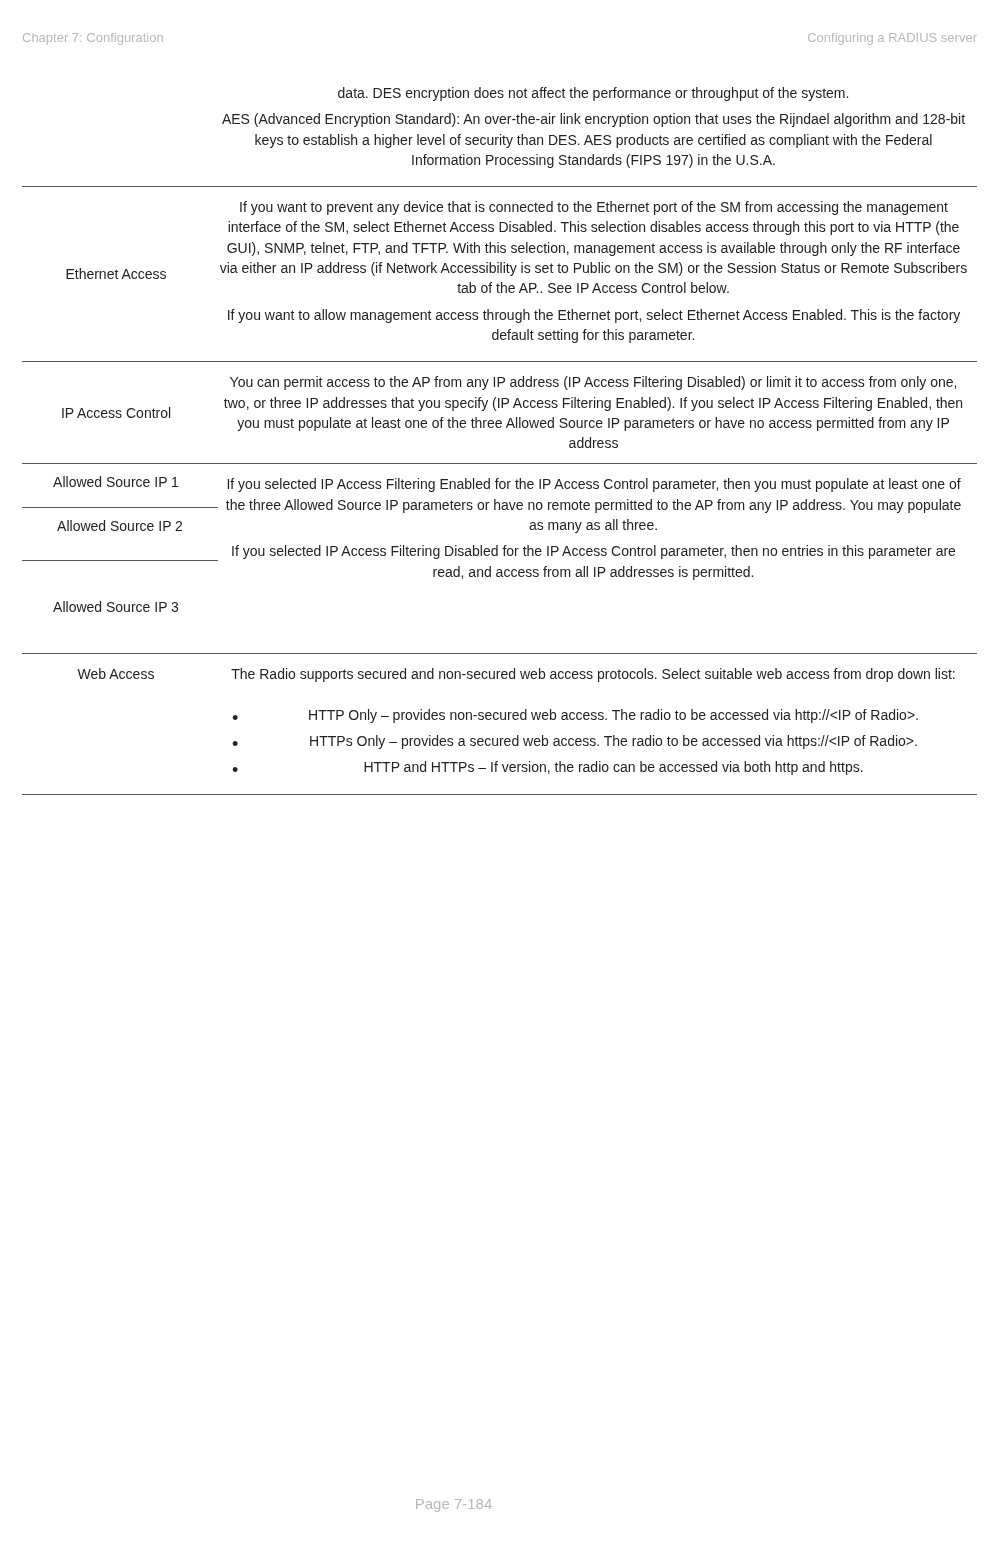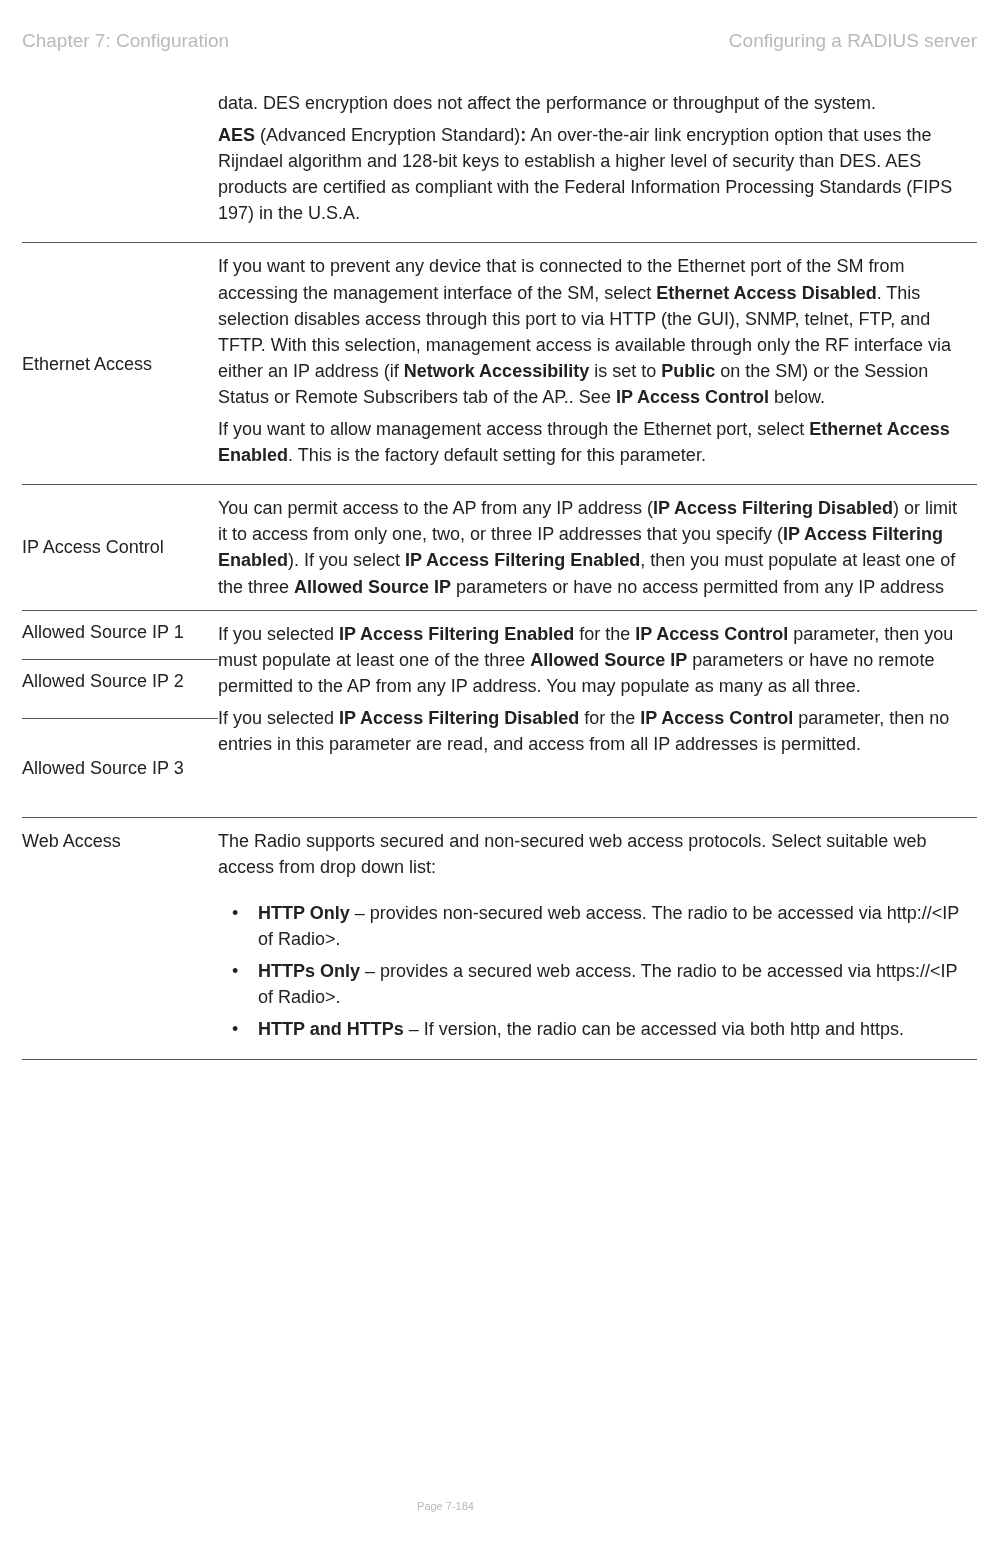--- a/index.html
+++ b/index.html
@@ -1,32 +1,32 @@
 <!DOCTYPE html>
 <html><head>
 <meta charset="utf-8">
 <style>
   * { margin: 0; padding: 0; box-sizing: border-box; }
   html, body { width: 999px; background: #ffffff; font-family: Arial, "Helvetica Neue", Helvetica, sans-serif; color: #222; }
   .page { width: 999px; min-height: 1554px; padding: 30px 22px 0 22px; position: relative; }
-  .hdr { display: flex; justify-content: space-between; font-size: 19px; color: #b9b9b9; margin-bottom: 28px; }
+  .hdr { display: flex; justify-content: space-between; font-size: 13px; color: #b9b9b9; margin-bottom: 28px; }
   .hdr .left { }
   .hdr .right { }
   table.t { width: 100%; border-collapse: collapse; table-layout: fixed; }
   table.t col.c1 { width: 196px; }
   table.t col.c2 { }
-  th, td { text-align: left; vertical-align: top; font-size: 18px; line-height: 1.45; padding: 10px 8px 10px 0; font-weight: normal; }
+  th, td { text-align: center; vertical-align: top; font-size: 14px; line-height: 1.45; padding: 10px 8px 10px 0; font-weight: normal; }
   th { white-space: normal; }
   .bb { border-bottom: 1px solid #555; }
-  b, strong { font-weight: 700; }
+  b, strong { font-weight: 400; }
   .para { margin-bottom: 6px; }
   ul.bul { list-style: none; padding-left: 0; margin-top: 20px; }
   ul.bul li { position: relative; padding-left: 40px; margin-bottom: 6px; }
   ul.bul li::before { content: "\2022"; position: absolute; left: 14px; top: 0; font-size: 18px; }
-  .footer { position: absolute; bottom: 42px; left: 4px; width: 883px; text-align: center; color: #b9b9b9; font-size: 11px; }
+  .footer { position: absolute; bottom: 42px; left: 12px; width: 883px; text-align: center; color: #b9b9b9; font-size: 15px; }
   .inner-top { border-top: 1px solid #555; padding-top: 8px; margin-top: 6px; }
 </style>
 </head>
 <body>
 
 <div class="page">
 
   <div class="hdr">
     <div class="left">Chapter 7:  Configuration</div>
     <div class="right">Configuring a RADIUS server</div>

